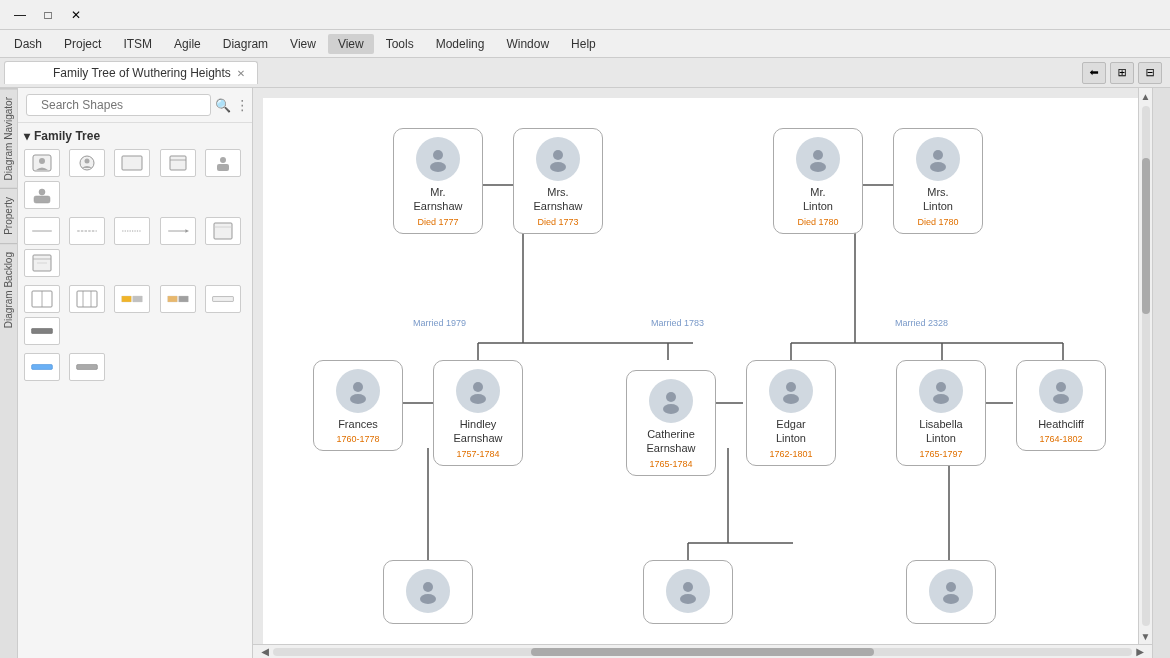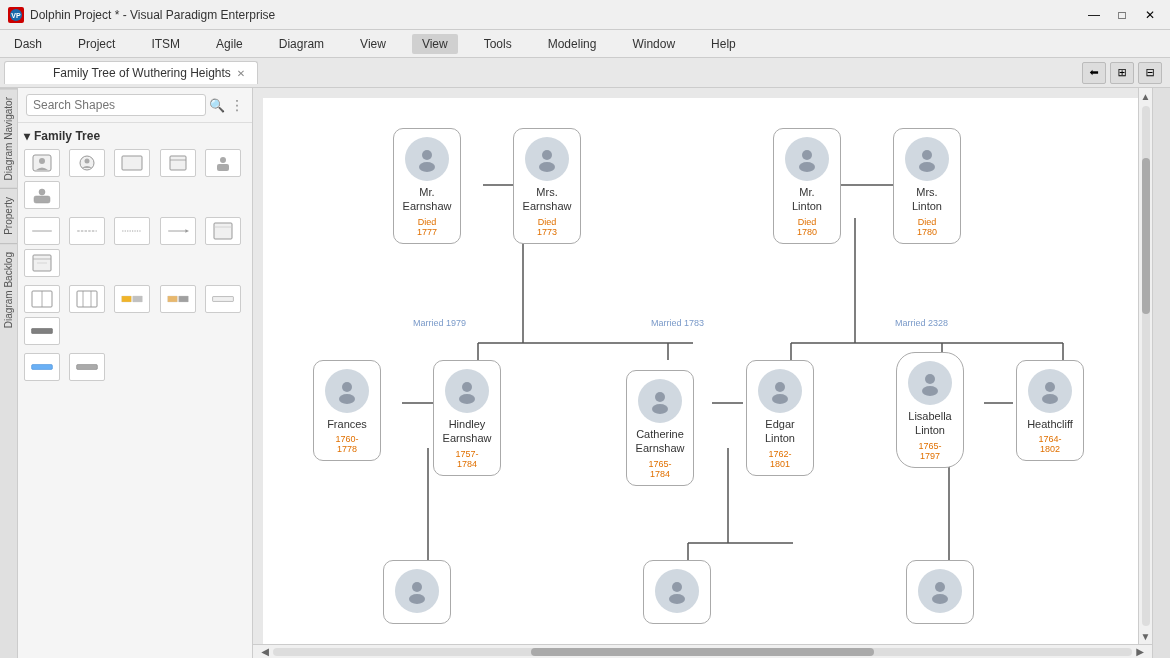--- a/index.html
+++ b/index.html
@@ -12,21 +12,21 @@
       border-bottom: 1px solid #ccc;
     }
     #titlebar-left { display: flex; align-items: center; gap: 6px; font-size: 12px; color: #333; }
     #titlebar-left .app-icon { width: 16px; height: 16px; background: #c00; border-radius: 2px; display: flex; align-items: center; justify-content: center; color: white; font-size: 9px; font-weight: bold; }
     #titlebar-controls { display: flex; gap: 4px; }
     #titlebar-controls span { width: 24px; height: 20px; display: flex; align-items: center; justify-content: center; font-size: 12px; cursor: pointer; border-radius: 2px; }
 
     
     #menubar {
       display: flex; align-items: center; background: #f0f0f0;
-      height: 28px; padding: 0 4px; border-bottom: 1px solid #ccc; gap: 16px;
+      height: 28px; padding: 0 4px; border-bottom: 1px solid #ccc; gap: 2px;
     }
     .menu-item {
       padding: 3px 10px; cursor: pointer; border-radius: 2px; font-size: 12px; color: #333;
     }
     .menu-item.active { background: #d0d0d0; }
 
     
     #tabbar {
       display: flex; align-items: center; background: #e8e8e8;
       height: 30px; padding: 0 4px; border-bottom: 1px solid #ccc;
@@ -58,21 +58,21 @@
     
     #shapes-panel {
       width: 235px; background: #f5f5f5; border-right: 1px solid #ccc;
       display: flex; flex-direction: column;
     }
     #search-bar {
       display: flex; align-items: center; padding: 6px 8px; gap: 4px;
       border-bottom: 1px solid #ddd;
     }
     #search-input {
-      flex: 1; border: 1px solid #ccc; border-radius: 3px; padding: 3px 6px;
+      flex: 1; border: 1px solid #ccc; border-radius: 3px; padding: 3px 14px;
       font-size: 12px; background: white;
     }
     #search-icon { color: #888; font-size: 13px; cursor: pointer; }
     #search-more { color: #888; font-size: 14px; cursor: pointer; }
 
     #shapes-content { flex: 1; overflow-y: auto; padding: 6px; }
     .shape-section-header {
       display: flex; align-items: center; gap: 4px; font-size: 12px;
       font-weight: bold; color: #333; margin-bottom: 6px; cursor: pointer;
     }
@@ -105,21 +105,21 @@
     #canvas-scroll {
       flex: 1; overflow: auto; position: relative; background: #e8e8e8;
     }
     #canvas {
       width: 1200px; height: 750px; background: white;
       position: relative; margin: 10px;
     }
 
     
     .ft-node {
-      position: absolute; width: 68px; background: white;
+      position: absolute; width: 90px; background: white;
       border: 1px solid #aaa; border-radius: 10px;
       display: flex; flex-direction: column; align-items: center;
       padding: 8px 18px 6px; text-align: center;
     }
     .ft-avatar {
       width: 44px; height: 44px; border-radius: 50%; background: #d0d8e0;
       display: flex; align-items: center; justify-content: center; margin-bottom: 4px;
     }
     .ft-avatar svg { width: 28px; height: 28px; fill: #909aa8; }
     .ft-name { font-size: 11px; color: #333; font-weight: normal; line-height: 1.3; margin-bottom: 3px; }
@@ -149,29 +149,20 @@
     
     #side-property {
       width: 18px; background: #e0e0e0; border-left: 1px solid #ccc;
       display: flex; flex-direction: column; align-items: center;
     }
   </style>
 </head>
 <body>
 
 <div id="titlebar">
-  <div id="titlebar-left">
-    <div class="app-icon">
-      <svg width="14" height="14" viewBox="0 0 14 14">
-        <circle cx="7" cy="7" r="6" fill="#1a6aab"></circle>
-        <text x="7" y="10" text-anchor="middle" fill="white" font-size="7" font-weight="bold">VP</text>
-      </svg>
-    </div>
-    <span>Dolphin Project * - Visual Paradigm Enterprise</span>
-  </div>
   <div id="titlebar-controls">
     <span>—</span>
     <span>□</span>
     <span class="close-btn">✕</span>
   </div>
 </div>
 
 <div id="menubar">
     <div class="menu-item">Dash</div>
     <div class="menu-item">Project</div>
@@ -480,21 +471,21 @@
             <div class="ft-avatar">
               <svg viewBox="0 0 28 28">
                   <circle cx="14" cy="10" r="5" fill="#909aa8"></circle>
                   <ellipse cx="14" cy="22" rx="8" ry="5" fill="#909aa8"></ellipse>
                 </svg>
             </div>
             <div class="ft-name">Edgar<br>Linton</div>
             <div class="ft-date">1762-1801</div>
           </div>
 
-          <div class="ft-node" style="left:633px;top:254px;border-radius:19px;">
+          <div class="ft-node" style="left:633px;top:262px;">
             <div class="ft-avatar">
               <svg viewBox="0 0 28 28">
                   <circle cx="14" cy="10" r="5" fill="#909aa8"></circle>
                   <ellipse cx="14" cy="22" rx="8" ry="5" fill="#909aa8"></ellipse>
                 </svg>
             </div>
             <div class="ft-name">Lisabella<br>Linton</div>
             <div class="ft-date">1765-1797</div>
           </div>
 

